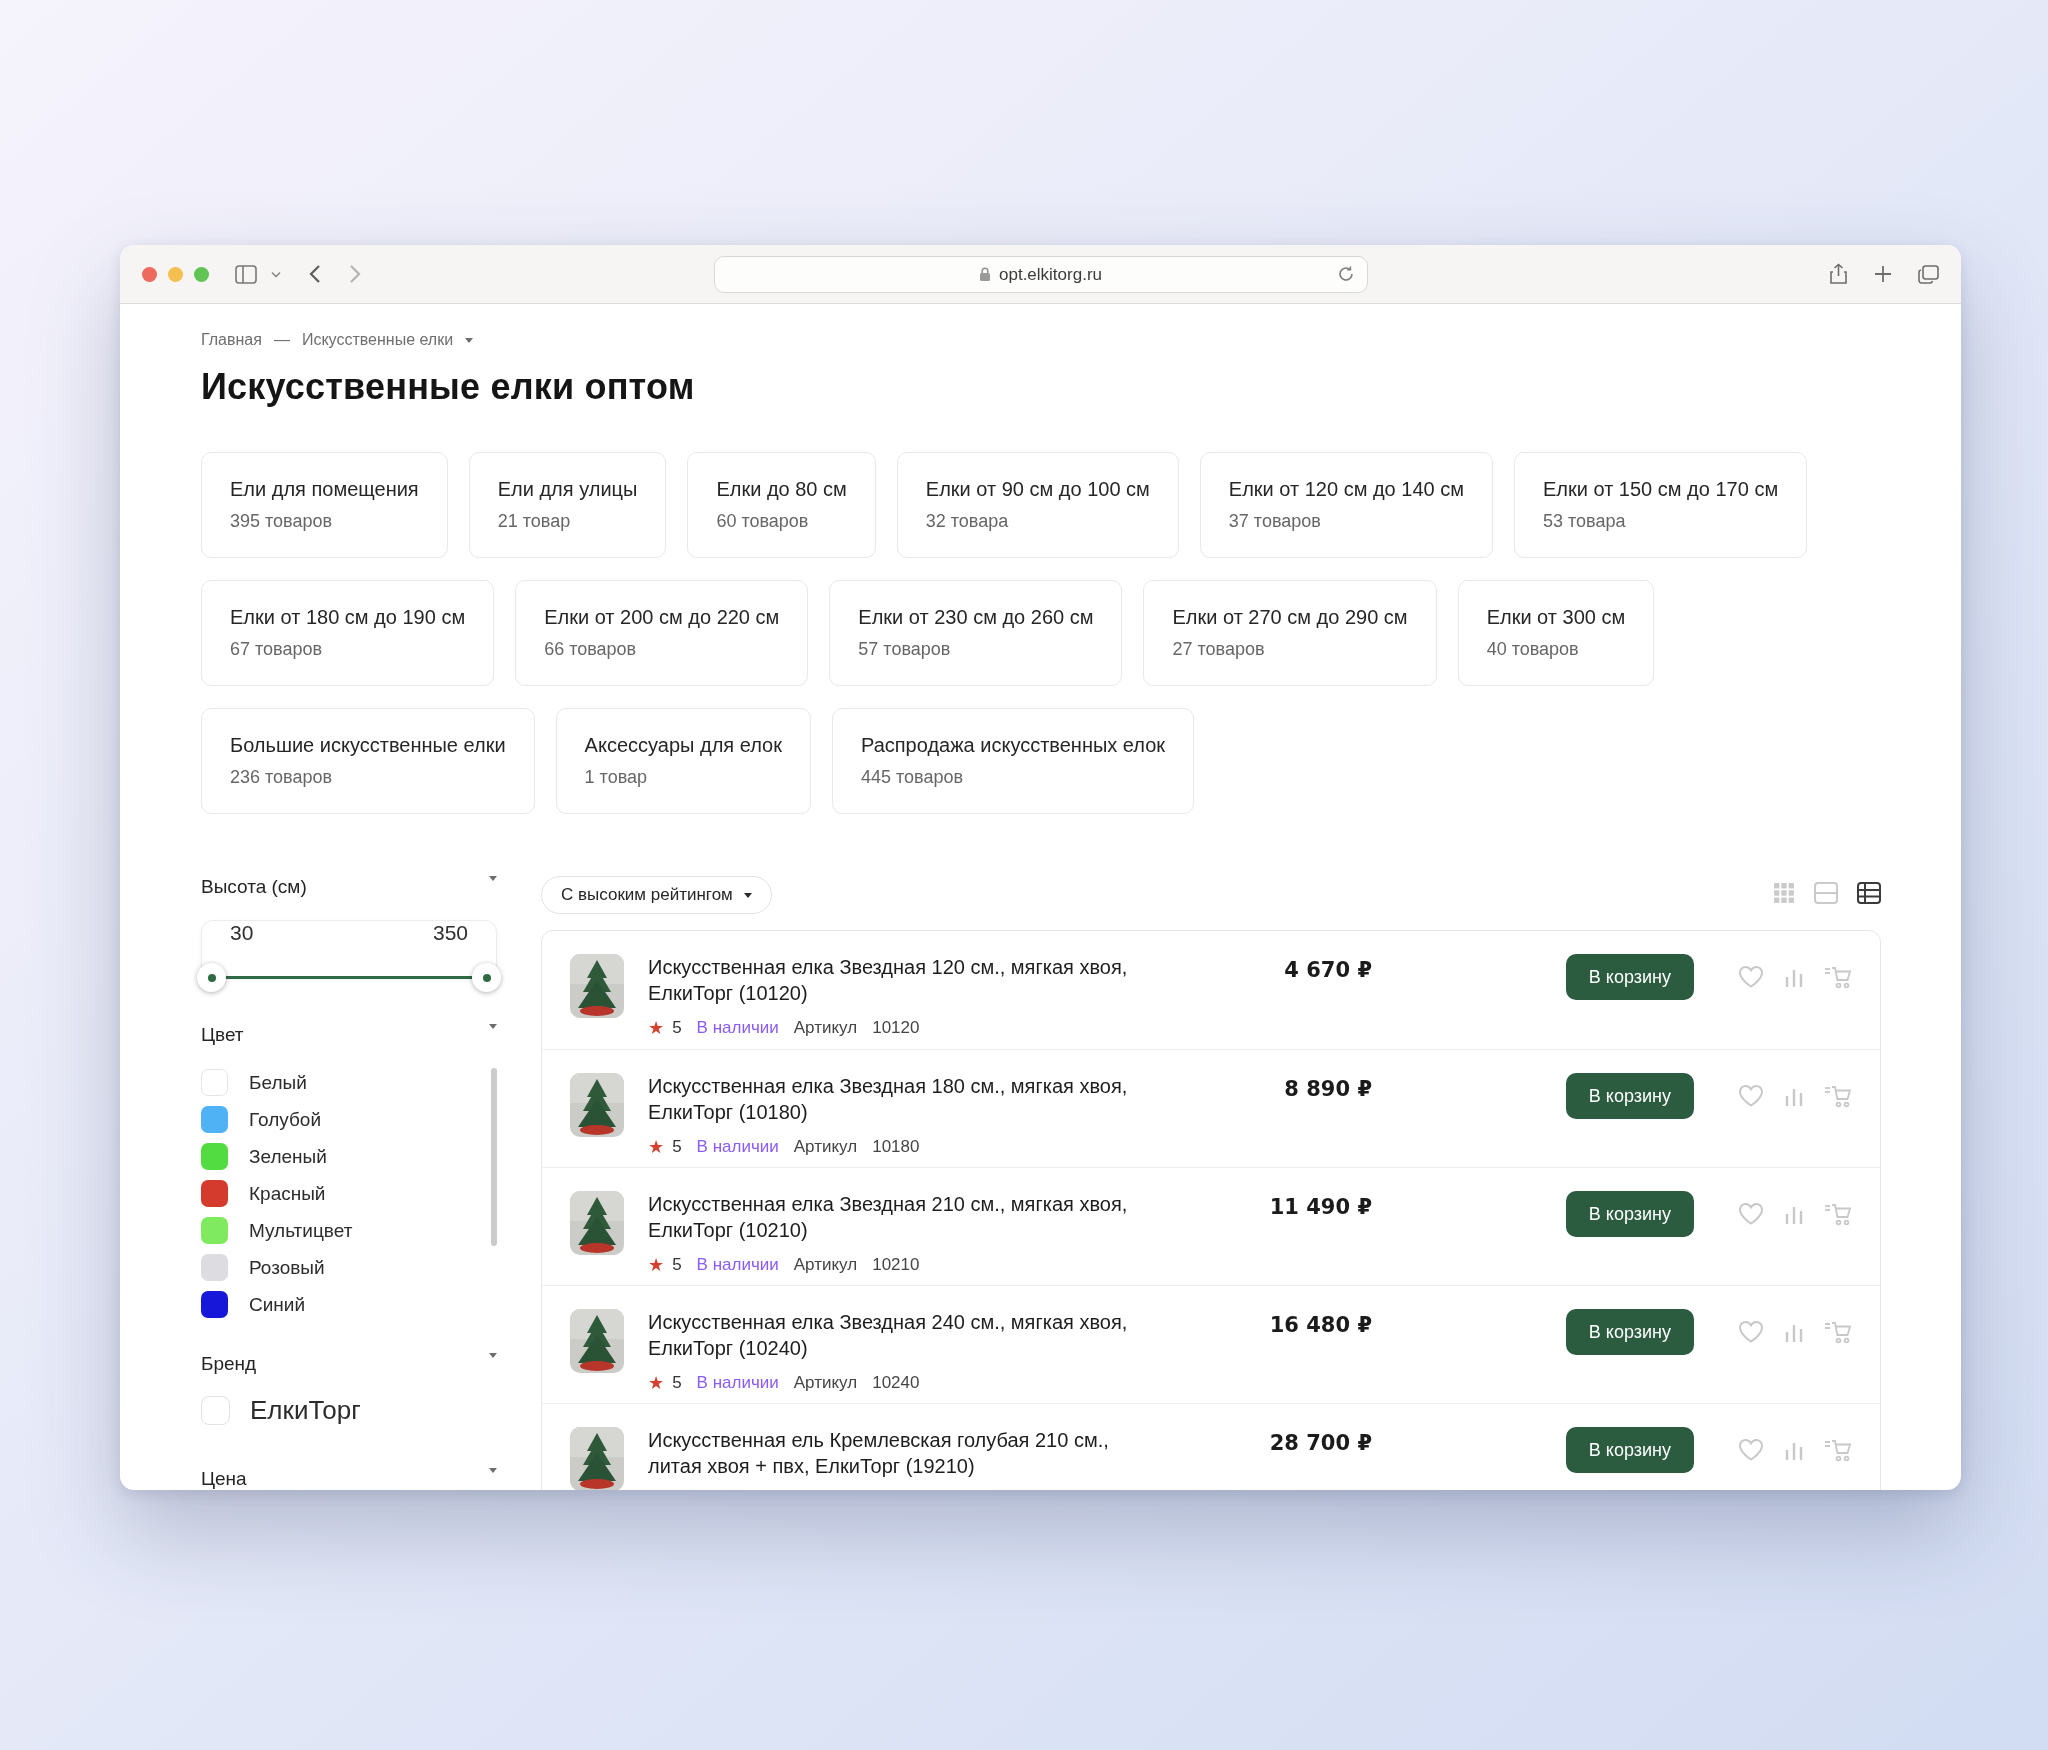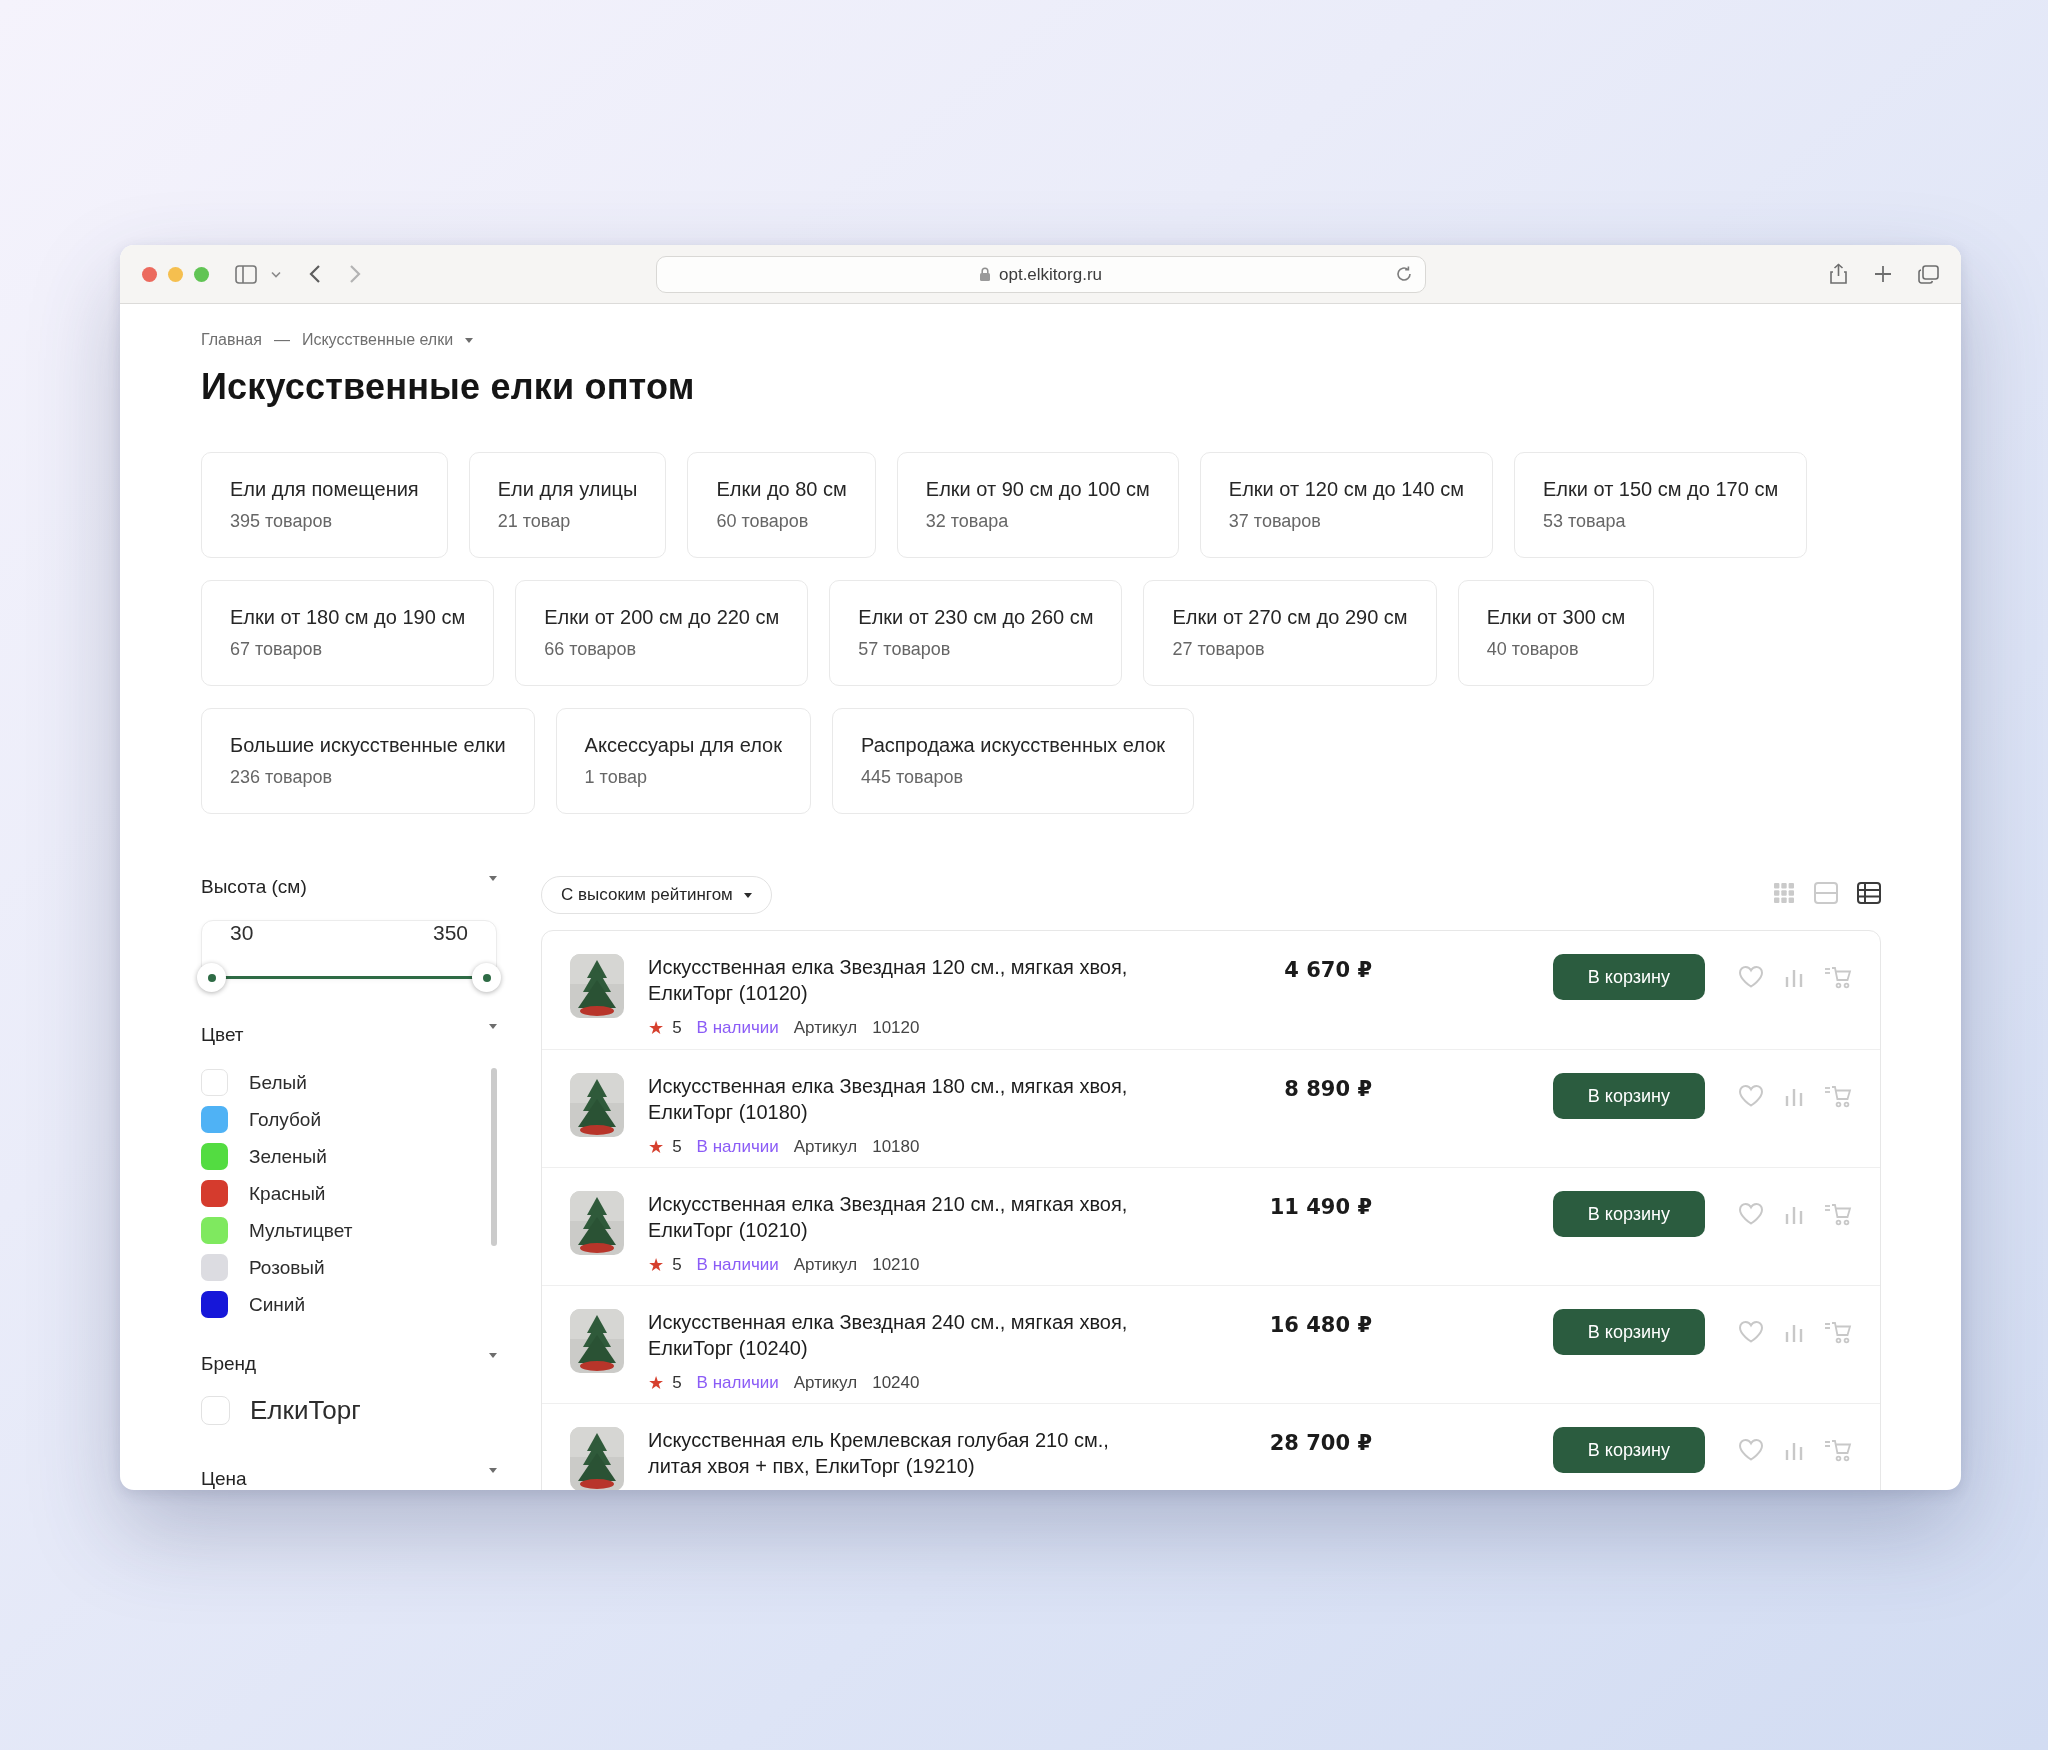--- a/index.html
+++ b/index.html
@@ -16,21 +16,21 @@
   }
   
   .chrome { height:59px; background:#f6f5f3; border-bottom:1px solid #dcdbd9;
     display:flex; align-items:center; padding:0 22px; position:relative; }
   .lights { display:flex; gap:11px; align-items:center; }
   .light { width:15px; height:15px; border-radius:50%; }
   .chrome-icons { display:flex; align-items:center; gap:14px; margin-left:26px; color:#6f6f6f; }
   .chrome svg { display:block; }
   .urlbar {
     position:absolute; left:50%; top:11px; transform:translateX(-50%);
-    width:770px; height:37px; background:#fdfdfc; border:1px solid #d9d8d5; border-radius:10px;
+    width:654px; height:37px; background:#fdfdfc; border:1px solid #d9d8d5; border-radius:10px;
     display:flex; align-items:center; justify-content:center; gap:8px;
     font-size:17px; color:#3c3c3c;
   }
   .urlbar .reload { position:absolute; right:12px; top:8px; }
   .chrome-right { margin-left:auto; display:flex; align-items:center; gap:26px; }
   
   .page { padding:27px 80px 0 81px; }
   .breadcrumb { display:flex; align-items:center; gap:12px; font-size:16px; color:#6f6f6f; }
   .crumb { cursor:default; }
   .caret-down { width:0; height:0; border-left:5px solid transparent; border-right:5px solid transparent; border-top:6px solid #6d6d6d; display:inline-block; }
@@ -81,22 +81,22 @@
   .p-title { font-size:20px; line-height:1.32; color:#1d1d1d; font-weight:500; }
   .p-meta { margin-top:10px; display:flex; align-items:center; gap:15px; font-size:17px; }
   .p-star { color:#d6402e; font-size:18px; margin-right:-7px; }
   .p-rating { color:#333; }
   .p-stock { color:#8b5cf6; }
   .p-sku-label { color:#454545; }
   .p-sku { color:#454545; }
   .p-price { width:200px; flex:none; text-align:right; font-size:21px; font-weight:700; color:#1b1b1b;
     font-family:"DejaVu Sans","Liberation Sans",sans-serif; margin-top:4px; }
   .p-actions { margin-left:auto; display:flex; align-items:center; gap:20px; }
-  .cart-btn { height:46px; padding:0 35px; border:none; border-radius:10px; background:#2b5c3f;
-    color:#fff; font-size:18px; font-family:inherit; display:inline-flex; align-items:center; cursor:pointer; margin-right:13px; }
+  .cart-btn { height:46px; padding:0 23px; border:none; border-radius:10px; background:#2b5c3f;
+    color:#fff; font-size:18px; font-family:inherit; display:inline-flex; align-items:center; cursor:pointer; margin-right:24px; }
   .act-icon { display:flex; }
 </style>
 </head>
 <body>
 
 <div class="window">
 
   <div class="chrome">
     <div class="lights">
       <span class="light" style="background:#ec6a5e"></span>

